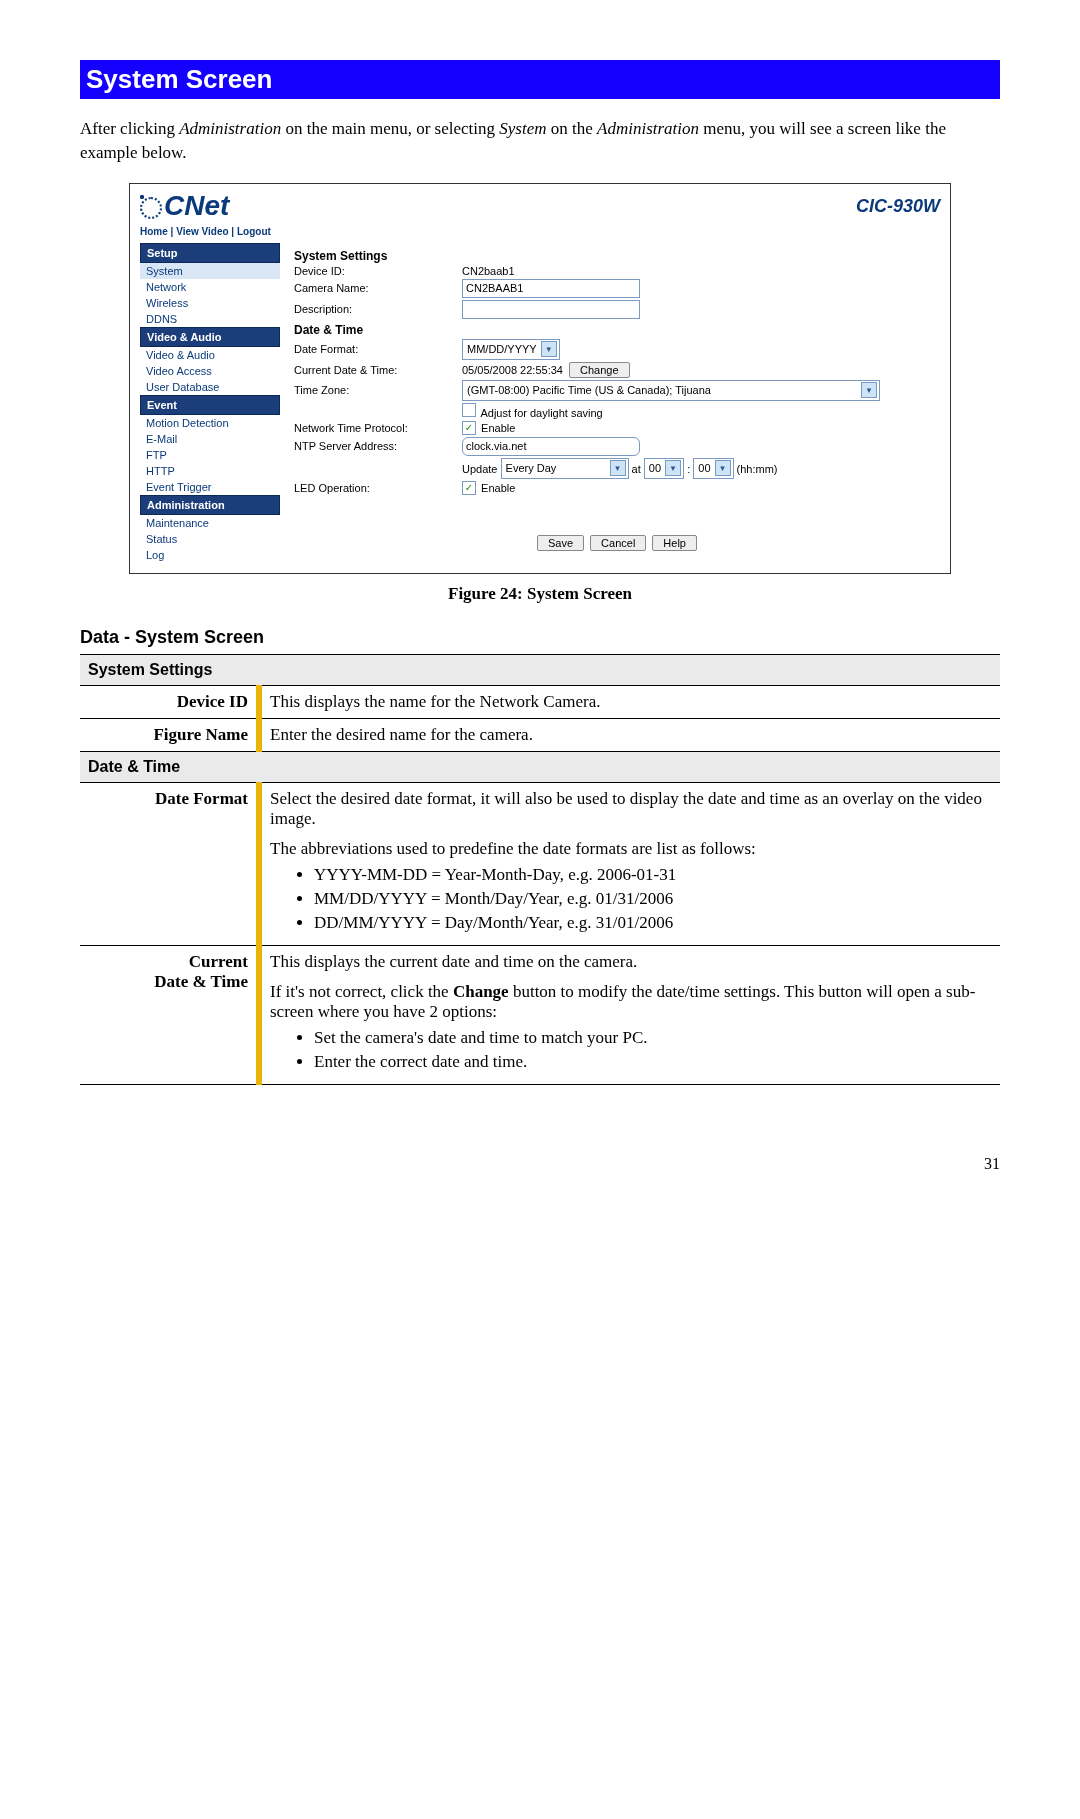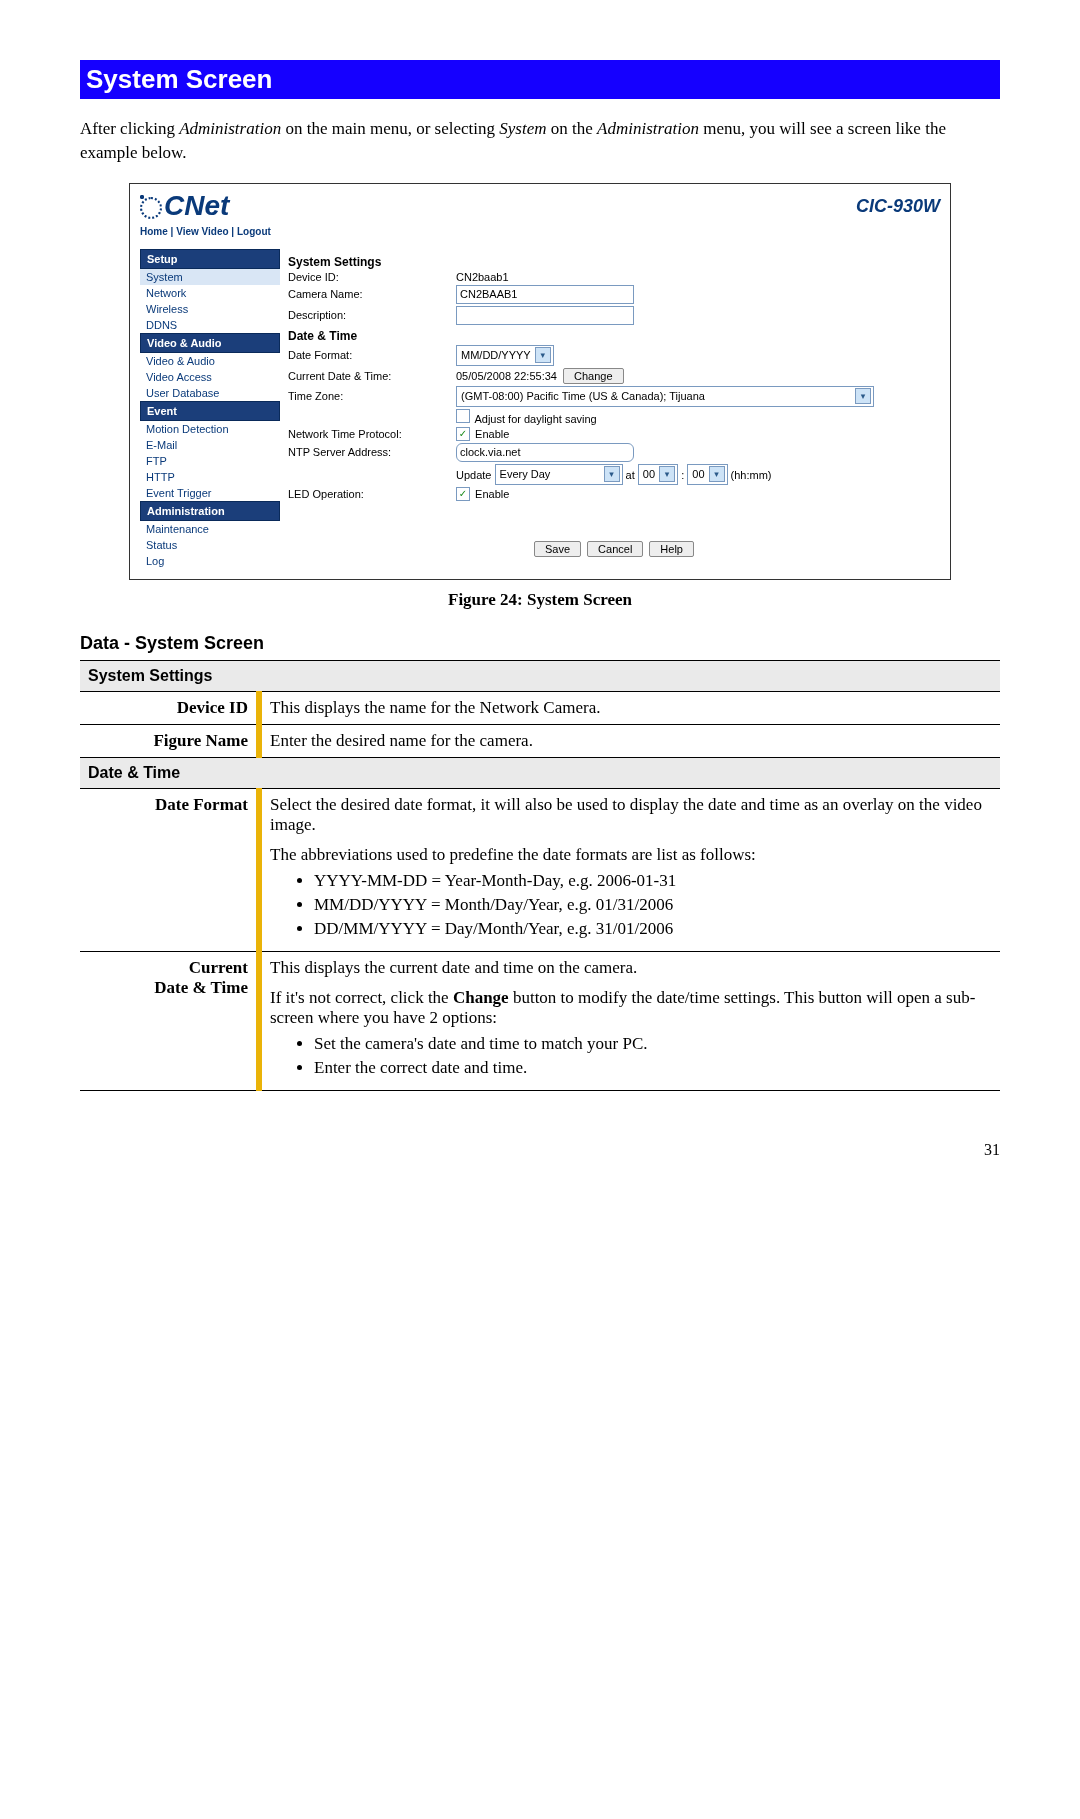--- a/index.html
+++ b/index.html
@@ -72,23 +72,22 @@
   }
   .breadcrumb {
     color: #0a3a7a;
     font-weight: bold;
     font-size: 10px;
     padding: 0 10px 6px 10px;
   }
   .breadcrumb span { cursor: pointer; }
   .ss-body {
     display: flex;
-    gap: 8px;
+    gap: 14px;
     padding: 0 10px;
-    margin-top: 6px;
   }
   .nav {
     width: 140px;
     flex: none;
   }
   .nav-header {
     background: #1b3e7a;
     color: #fff;
     font-weight: bold;
     padding: 3px 6px;
@@ -213,21 +212,21 @@
   }
   table.data-table ul {
     margin: 6px 0;
     padding-left: 44px;
   }
   table.data-table ul li {
     margin: 4px 0;
   }
   .page-num {
     text-align: right;
-    margin-top: 50px;
+    margin-top: 70px;
     font-size: 16px;
   }
 </style>
 </head>
 <body>
 
 <div class="page-title">System Screen</div>
 
 <div class="intro">
   <span>After clicking </span><span class="italic">Administration</span><span> on the main menu, or selecting </span><span class="italic">System</span><span> on the </span><span class="italic">Administration</span><span> menu, you will see a screen like the example below.</span>

